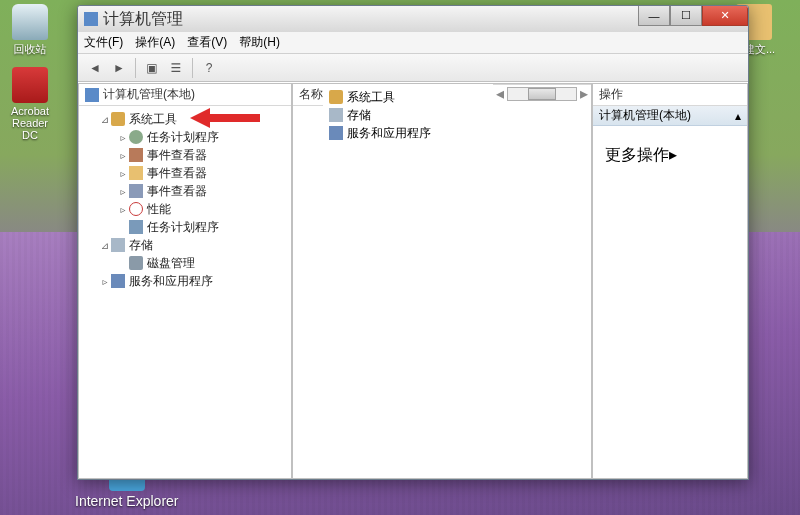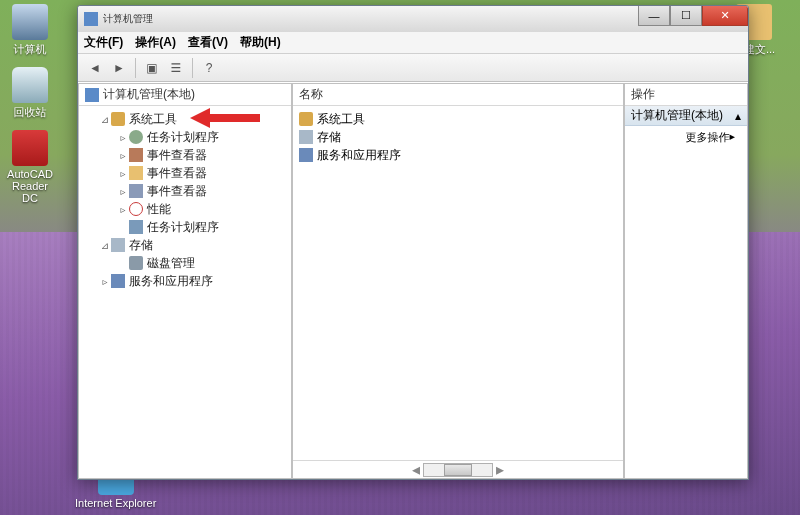--- a/index.html
+++ b/index.html
@@ -8,43 +8,43 @@
 .desktop-layer { position: absolute; bottom: 0; left: 0; right: 0; height: 55%; background: linear-gradient(175deg, #a87fc0 0%, #8a5ca8 48%, #6a4a8a 100%); }
 .desktop-layer::before { content:""; position:absolute; inset:0; background: repeating-linear-gradient(90deg, rgba(0,0,0,.1) 0 3px, transparent 3px 6px); opacity:.25; }
 .desktop-icons { position: absolute; left: 6px; top: 4px; width: 60px; }
 .dicon { width: 48px; text-align: center; margin-bottom: 10px; color: #fff; font-size: 11px; text-shadow: 0 1px 2px rgba(0,0,0,.8); cursor: pointer; }
 .dicon .gl { width: 36px; height: 36px; margin: 0 auto 2px; border-radius: 4px; display:flex; align-items:center; justify-content:center; font-size:20px; }
 .dicon .monitor { background: linear-gradient(180deg,#c5d8ec,#5a7a9a); }
 .dicon .bin { background: linear-gradient(180deg,#e5f0f5,#8aaab8); border-radius: 6px 6px 3px 3px; }
 .dicon .blue { background: linear-gradient(180deg,#3a8ad8,#1a5aa8); color:#fff; }
 .dicon .red { background: linear-gradient(180deg,#d83a3a,#a81a1a); color:#fff; }
 .dicon .teal { background: linear-gradient(180deg,#1a9a9a,#0a6a6a); color:#fff; }
-.bottom-icons { position:absolute; bottom:6px; left:75px; display:flex; gap:28px; color:#fff; font-size:11px; text-shadow:0 1px 2px rgba(0,0,0,.8); }
+.bottom-icons { position:absolute; bottom:6px; left:75px; display:flex; gap:28px; color:#fff; font-size:14px; text-shadow:0 1px 2px rgba(0,0,0,.8); }
 .bicon { text-align:center; }
 .bicon .gl { width:36px; height:36px; margin:0 auto 2px; border-radius:4px; background:#4aa8e0; }
 .right-icons { position:absolute; right:22px; top:4px; text-align:center; color:#fff; font-size:11px; text-shadow:0 1px 2px rgba(0,0,0,.8); }
 .right-icons .gl { width:36px; height:36px; margin:0 auto 2px; background:#e8c070; border-radius:3px; }
 
 .window { position: absolute; left: 77px; top: 5px; width: 672px; height: 475px; background: #f0f0f0; border: 1px solid #6a7a8a; box-shadow: 0 3px 18px rgba(0,0,0,.45); border-radius: 3px 3px 0 0; display:flex; flex-direction:column; }
 .titlebar { height: 26px; background: linear-gradient(180deg,#f5f5f5,#d8d8d8); display:flex; align-items:center; padding-left:6px; border-radius:3px 3px 0 0; position:relative; }
 .titlebar .appico { width:14px; height:14px; background:#5a8ac8; margin-right:5px; }
-.titlebar .ttl { font-size:10px; color:#333; }
+.titlebar .ttl { font-size:16px; color:#333; }
 .winbtns { position:absolute; right:0; top:0; display:flex; }
 .winbtn { width:32px; height:20px; border:1px solid #888; border-top:none; background:linear-gradient(180deg,#e8e8e8,#c8c8c8); display:flex; align-items:center; justify-content:center; font-size:11px; cursor:pointer; }
 .winbtn.close { width:46px; background:linear-gradient(180deg,#e86a5a,#c83a2a); color:#fff; border-color:#a83a2a; border-radius:0 3px 0 0; }
-.menubar { height:22px; background:#f5f5f5; padding-left:6px; font-size:12px; display:flex; align-items:center; gap:12px; border-bottom:1px solid #d0d0d0;font-weight:bold; }
+.menubar { height:22px; background:#f5f5f5; padding-left:6px; font-size:12px; display:flex; align-items:center; gap:12px; border-bottom:1px solid #d0d0d0; }
 .menubar span { cursor:pointer; }
 .toolbar { height:28px; background:linear-gradient(180deg,#f8f8f8,#e8e8e8); border-bottom:1px solid #c0c0c0; display:flex; align-items:center; padding-left:6px; gap:2px; }
 .tbtn { width:22px; height:22px; border:1px solid transparent; display:flex; align-items:center; justify-content:center; cursor:pointer; font-size:12px; color:#555; }
 .tsep { width:1px; height:20px; background:#c0c0c0; margin:0 3px; }
 .content { flex:1; display:flex; background:#fff; border-top:1px solid #fff; }
 .panel { border:1px solid #c0c0c0; margin:0; }
 .panel-left { width:214px; display:flex; flex-direction:column; overflow:hidden; }
-.panel-mid { flex:1; display:flex; flex-direction:column; }
-.panel-right { width:124px; display:flex; flex-direction:column; }
+.panel-mid { flex:1; display:flex; }
+.panel-right { width:156px; display:flex; flex-direction:column; }
 .phead { height:22px; background:#fff; border-bottom:1px solid #d8d8d8; padding-left:6px; font-size:12px; display:flex; align-items:center; color:#333; }
 .tree { flex:1; padding:4px 2px; font-size:12px; color:#222; overflow:auto; position:relative; }
 .node { display:flex; align-items:center; height:18px; padding-left:4px; cursor:pointer; white-space:nowrap; }
 .tw { width:12px; text-align:center; color:#666; font-size:10px; }
 .nico { width:14px; height:14px; margin-right:4px; display:inline-block; }
 .nico.root { background:#5a8ac8; }
 .nico.wrench { background:#d8a84a; border-radius:2px; }
 .nico.clock { background:#8aaa8a; border-radius:50%; }
 .nico.book { background:#b87a5a; }
 .nico.fold { background:#e8c070; }
@@ -55,44 +55,40 @@
 .nico.disk { background:#8a9aa8; border-radius:2px; }
 .nico.svc { background:#6a8aba; }
 .i1 { padding-left:18px; } .i2 { padding-left:36px; }
 .list { flex:1; padding:4px 6px; font-size:12px; position:relative; }
 .litem { display:flex; align-items:center; height:18px; cursor:pointer; }
 .litem .lico { width:14px; height:14px; margin-right:4px; }
 .sb { height:18px; border-top:1px solid #d8d8d8; display:flex; align-items:center; justify-content:center; }
 .sb .track { width:70px; height:14px; border:1px solid #b0b0b0; background:#f0f0f0; position:relative; }
 .sb .thumb { position:absolute; left:20px; top:0; width:28px; height:12px; background:linear-gradient(180deg,#e8e8e8,#c8c8c8); border:1px solid #a0a0a0; }
 .act-section { background:linear-gradient(180deg,#eaf0f6,#d8e4ee); height:20px; display:flex; align-items:center; justify-content:space-between; padding:0 6px; font-size:12px; border-bottom:1px solid #c0d0e0; }
-.act-item { padding:4px 12px; font-size:11px; cursor:pointer; display:flex; justify-content:flex-end; }
+.act-item { padding:19px 12px; font-size:16px; cursor:pointer; display:flex; justify-content:flex-start; }
 .arrow { position:absolute; left:190px; top:108px; width:70px; height:20px; pointer-events:none; }
 .arrow .shaft { position:absolute; left:18px; top:6px; width:52px; height:8px; background:#e02a2a; }
 .arrow .head { position:absolute; left:0; top:0; width:0; height:0; border-right:20px solid #e02a2a; border-top:10px solid transparent; border-bottom:10px solid transparent; }
 </style>
 </head>
 <body>
 
 <div class="desktop-bg">
   <div class="desktop-layer"></div>
 </div>
 
 <div class="desktop-icons" id="left-icons">
     <div class="dicon">
-      <div class="gl monitor"></div>
-      <div>计算机</div>
-    </div>
-    <div class="dicon">
       <div class="gl bin"></div>
       <div>回收站</div>
     </div>
     <div class="dicon">
       <div class="gl red"></div>
-      <div>AutoCAD Reader DC</div>
+      <div>Acrobat Reader DC</div>
     </div>
   </div>
 <div class="bottom-icons" id="bottom-icons">
     <div class="bicon">
       <div class="gl"></div>
       <div>Internet Explorer</div>
     </div>
   </div>
 <div class="right-icons" id="right-icons">
     <div class="dicon">

